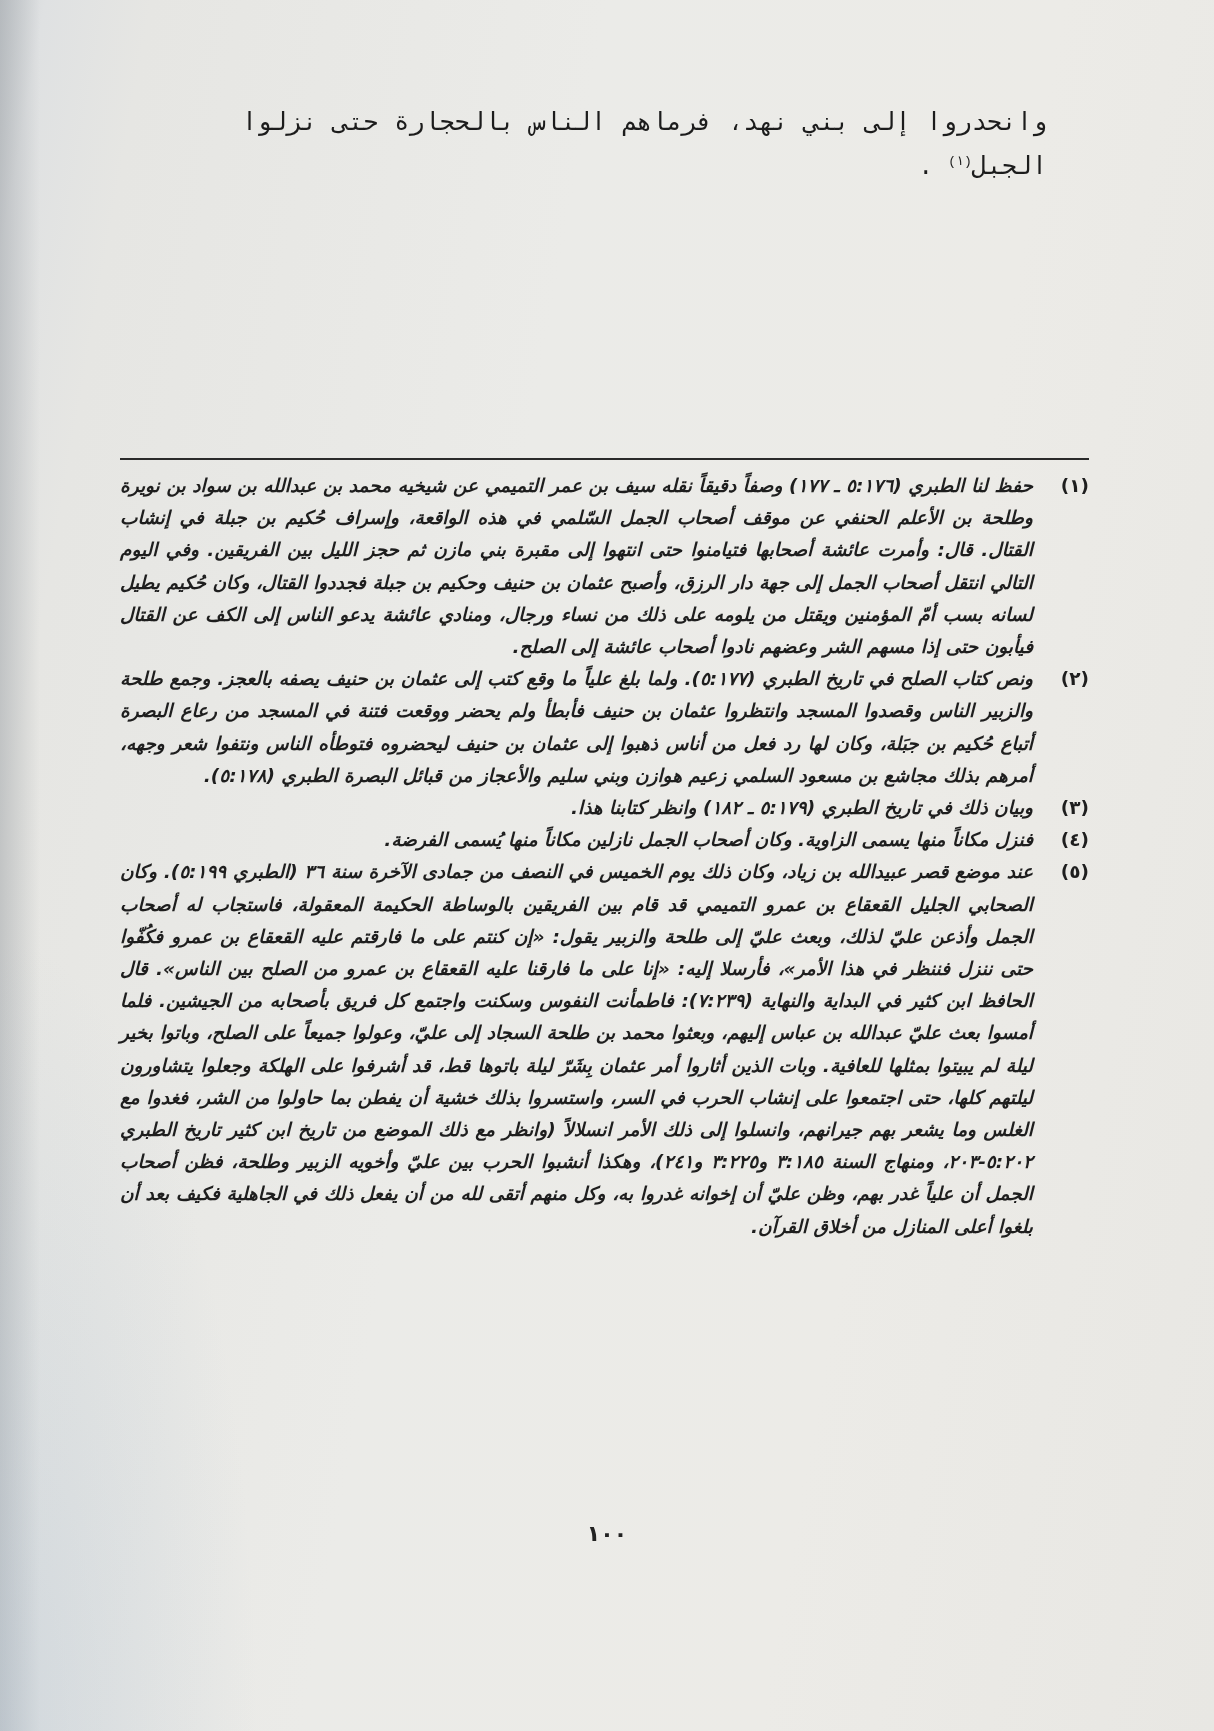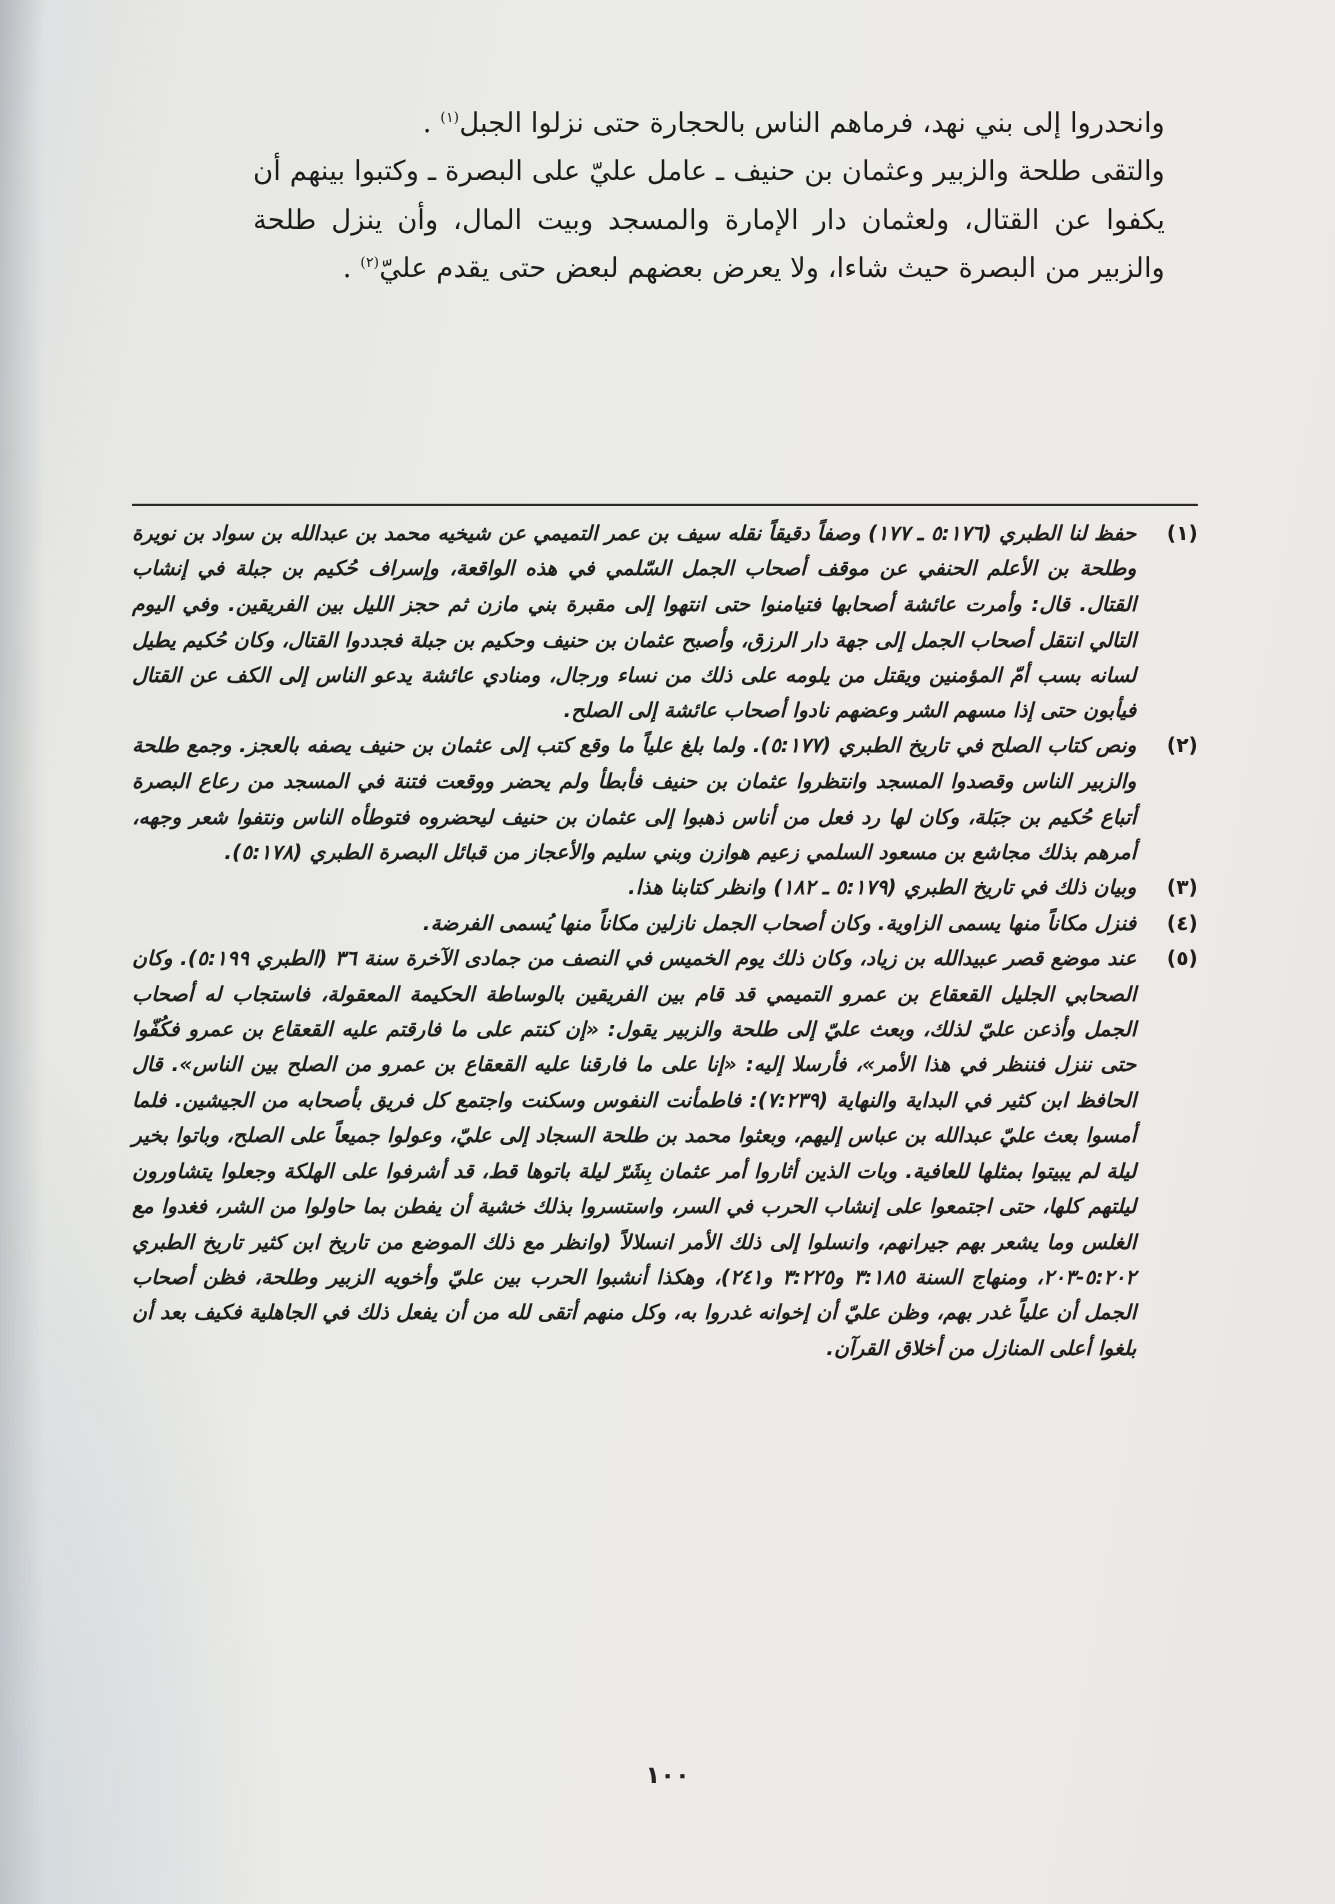--- a/index.html
+++ b/index.html
@@ -32,22 +32,23 @@
       top: 90px;
       left: 230px;
       right: 125px;
       direction: rtl;
     }
     .main-text {
       font-size: 25px;
       line-height: 44px;
       text-align: justify;
       text-align-last: right;
-      margin: 0;
+      margin: 12px;
       padding-right: 30px;
+      font-family: Liberation Mono, monospace;
     }
     .main-text p {
       margin: 0;
     }
     sup.fn-ref {
       font-size: 13px;
       vertical-align: super;
       line-height: 0;
     }
     .separator {
@@ -82,43 +83,40 @@
     }
     .fn-body {
       flex: 1;
       text-align: justify;
       text-align-last: right;
       padding-right: 6px;
       font-style: italic;
     }
     .page-number {
       position: absolute;
-      top: 1602px;
+      top: 1521px;
       left: 0;
       right: 0;
       text-align: center;
       font-family: "DejaVu Sans", sans-serif;
       font-weight: bold;
       font-size: 22px;
       color: #222;
     }
   </style>
 </head>
 <body>
 
 <div class="left-shadow"></div>
 <div class="bottom-left-shade"></div>
 
 <div class="page">
   <div class="main-text">
     <p>
       <span>وانحدروا إلى بني نهد، فرماهم الناس بالحجارة حتى نزلوا الجبل</span><sup class="fn-ref">(١)</sup><span> .</span>
-    </p>
-    <p>
-      <span>والتقى طلحة والزبير وعثمان بن حنيف ـ عامل عليّ على البصرة ـ وكتبوا بينهم أن يكفوا عن القتال، ولعثمان دار الإمارة والمسجد وبيت المال، وأن ينزل طلحة والزبير من البصرة حيث شاءا، ولا يعرض بعضهم لبعض حتى يقدم عليّ</span><sup class="fn-ref">(٢)</sup><span> .</span>
     </p>
   </div>
 </div>
 
 <div class="separator"></div>
 
 <div class="footnotes">
   <div class="fn">
     <span class="fn-num">(١)</span>
     <span class="fn-body">حفظ لنا الطبري (٥:١٧٦ ـ ١٧٧) وصفاً دقيقاً نقله سيف بن عمر التميمي عن شيخيه محمد بن عبدالله بن سواد بن نويرة وطلحة بن الأعلم الحنفي عن موقف أصحاب الجمل السّلمي في هذه الواقعة، وإسراف حُكيم بن جبلة في إنشاب القتال. قال: وأمرت عائشة أصحابها فتيامنوا حتى انتهوا إلى مقبرة بني مازن ثم حجز الليل بين الفريقين. وفي اليوم التالي انتقل أصحاب الجمل إلى جهة دار الرزق، وأصبح عثمان بن حنيف وحكيم بن جبلة فجددوا القتال، وكان حُكيم يطيل لسانه بسب أمّ المؤمنين ويقتل من يلومه على ذلك من نساء ورجال، ومنادي عائشة يدعو الناس إلى الكف عن القتال فيأبون حتى إذا مسهم الشر وعضهم نادوا أصحاب عائشة إلى الصلح.</span>

